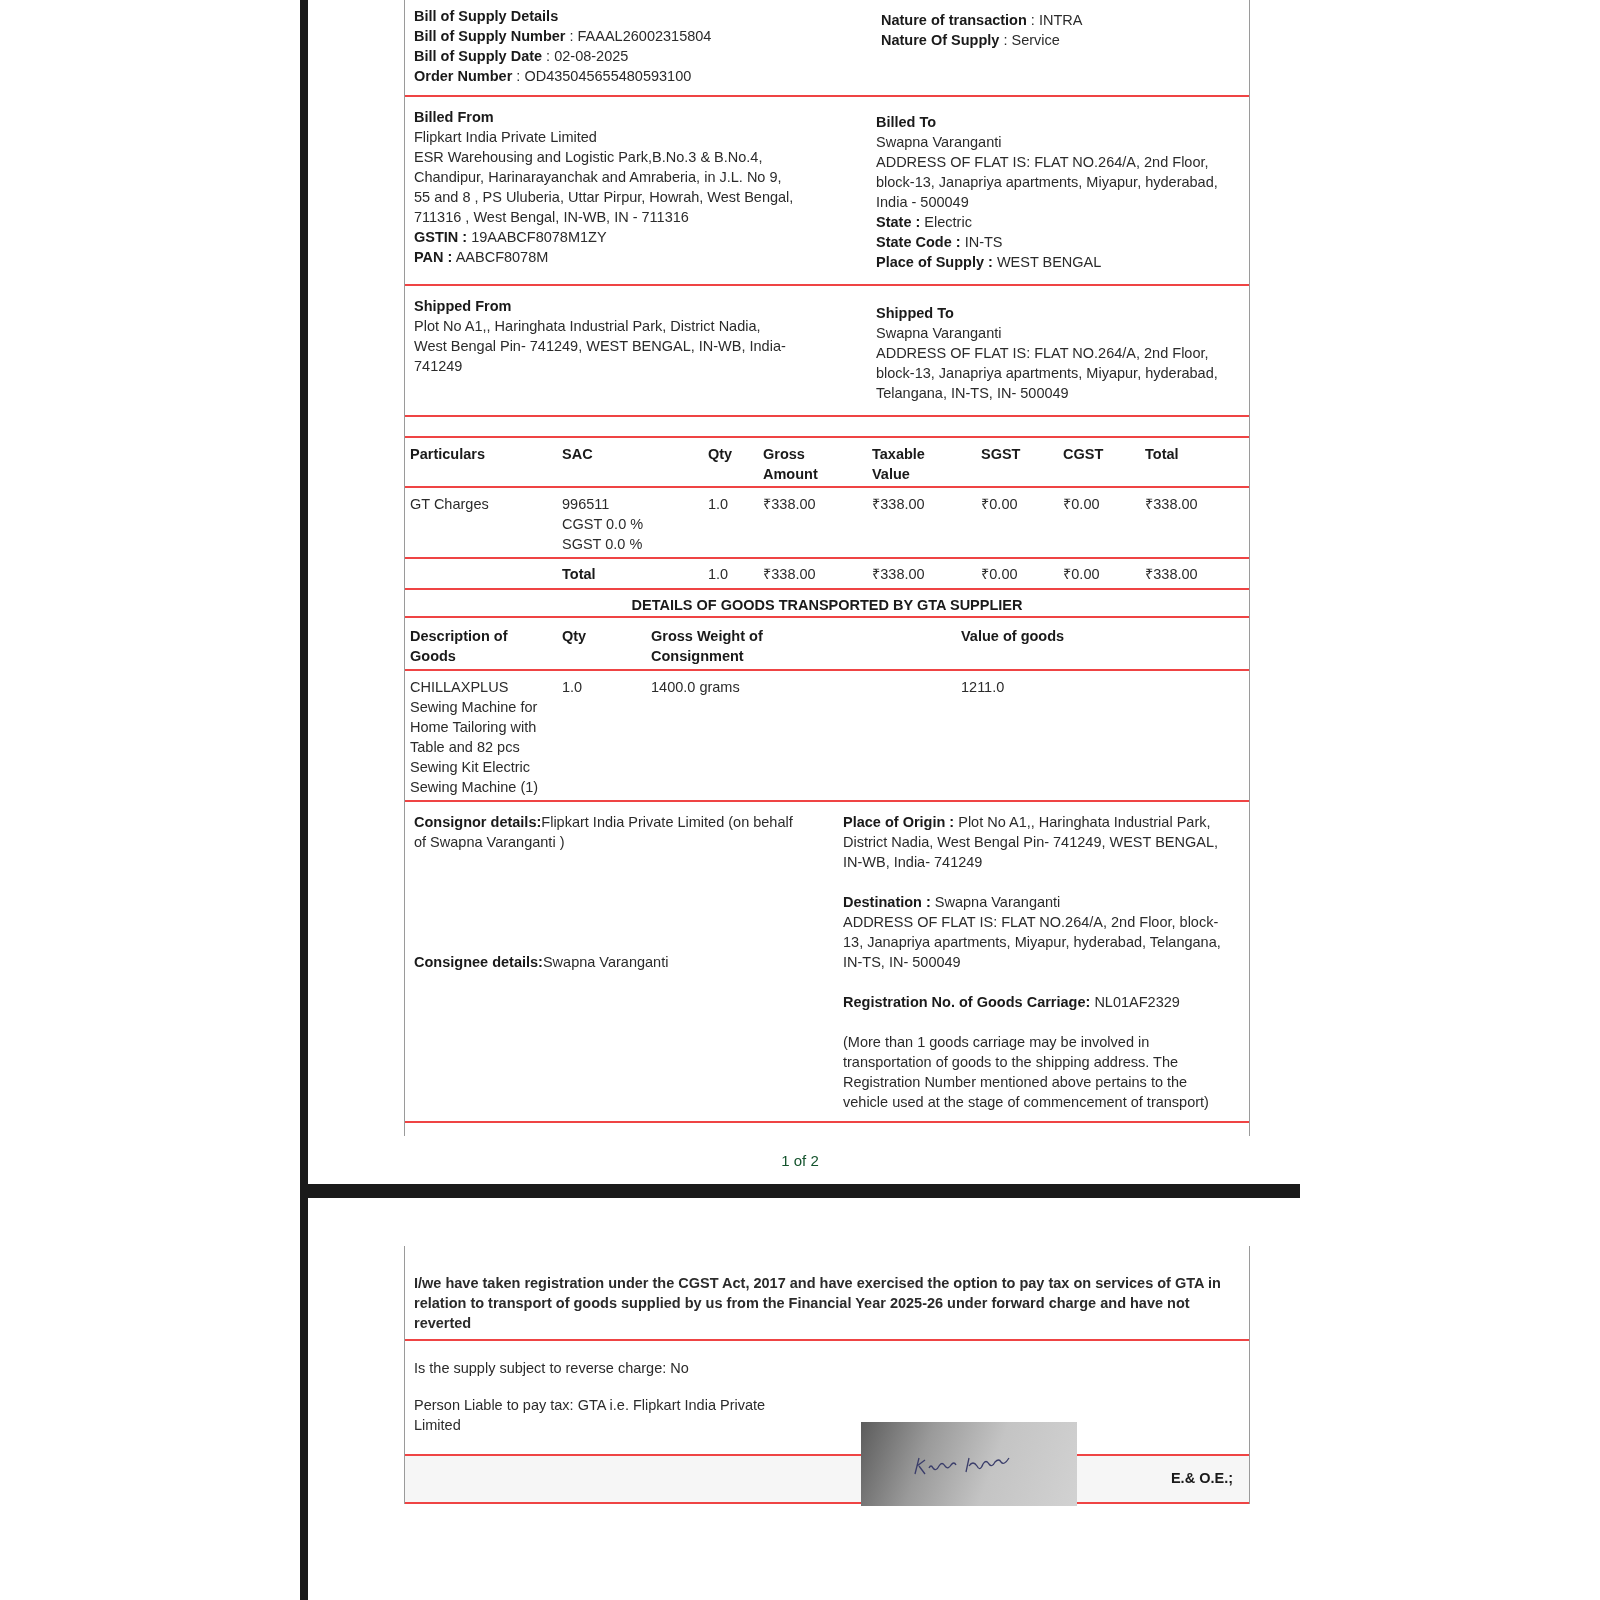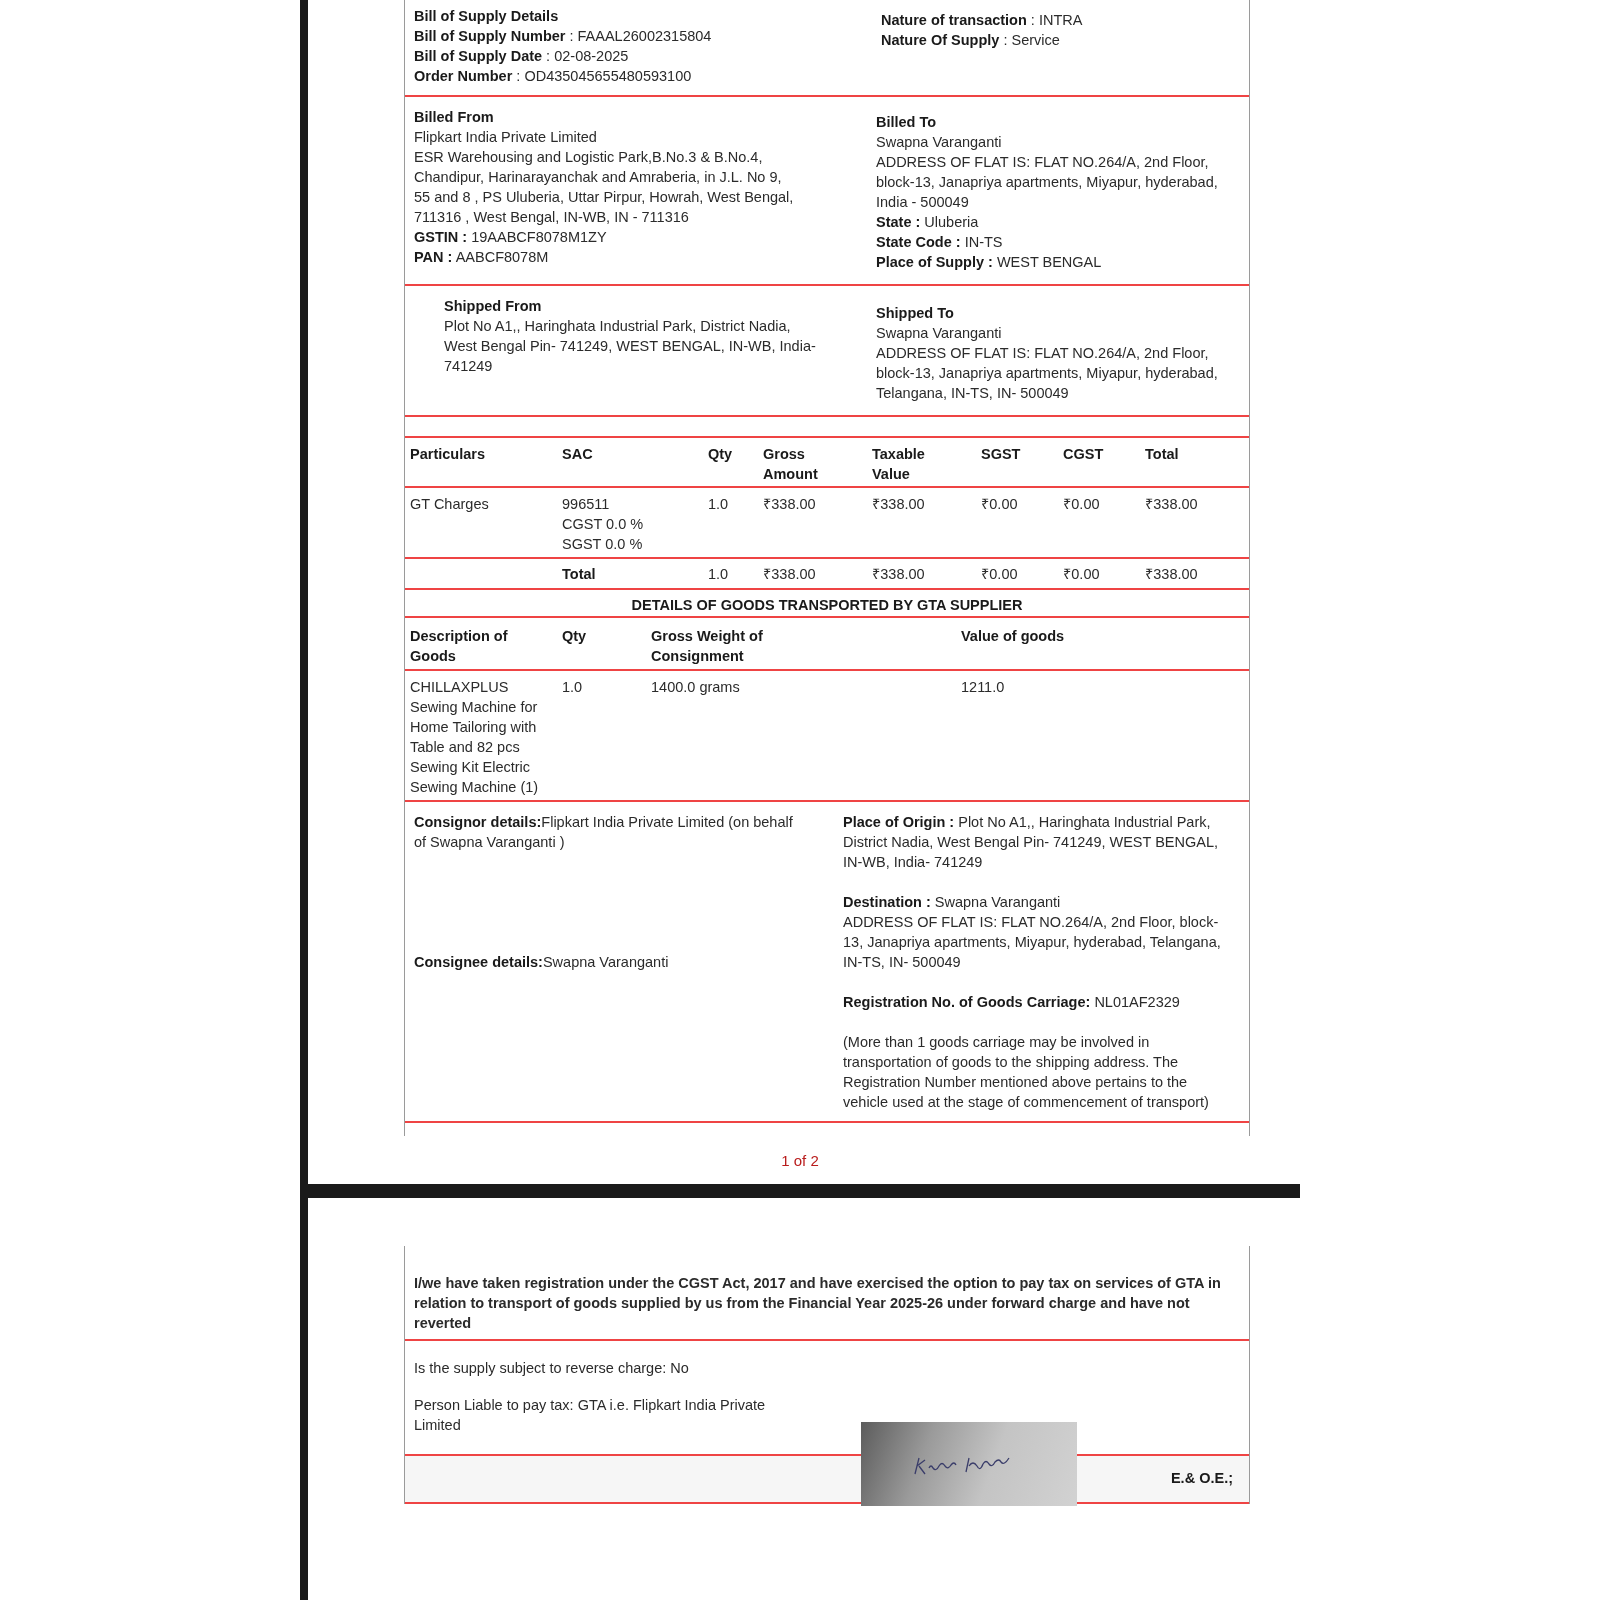--- a/index.html
+++ b/index.html
@@ -8,21 +8,21 @@
     font-family:"Liberation Sans", sans-serif; color:#2b2b2b; font-size:14.5px;
   }
   .b { font-weight:bold; color:#1a1a1a; }
   .vbar { position:absolute; left:300px; top:0; width:8px; height:1600px; background:#1a1a1a; }
   .hbar { position:absolute; left:300px; top:1184px; width:1000px; height:14px; background:#1a1a1a; }
   .page { position:absolute; left:404px; width:846px; border-left:1px solid #9a9a9a; border-right:1px solid #9a9a9a; box-sizing:border-box; }
   .p1 { top:0; height:1136px; }
   .sec { position:absolute; left:0; right:0; border-bottom:2px solid #ef4444; box-sizing:border-box; }
   .col { position:absolute; line-height:20px; }
   .cell { position:absolute; line-height:20px; }
-  .footer-page { position:absolute; left:0; width:1600px; top:1152px; text-align:center; font-size:15px; color:#b91c1c; }
+  .footer-page { position:absolute; left:0; width:1600px; top:1152px; text-align:center; font-size:15px; color:#14532d; }
   .p2 { top:1246px; height:258px; }
   .sig {
     position:absolute; left:456px; top:96px; width:216px; height:84px;
     background:linear-gradient(110deg,#5c5c5c 0%,#9a9a9a 30%,#c4c4c4 60%,#d2d2d2 100%);
   }
   .sig svg { position:absolute; left:50px; top:28px; }
   .eoe { position:absolute; right:16px; top:225px; font-weight:bold; color:#1a1a1a; }
   .sec.gray { background:#f6f6f6; }
 </style>
 </head>
@@ -55,28 +55,28 @@
       <div>711316 , West Bengal, IN-WB, IN - 711316</div>
       <div><span class="b">GSTIN :</span> <span>19AABCF8078M1ZY</span></div>
       <div><span class="b">PAN :</span> <span>AABCF8078M</span></div>
     </div>
     <div class="col" style="left:471px;top:15px;">
       <div class="b">Billed To</div>
       <div>Swapna Varanganti</div>
       <div>ADDRESS OF FLAT IS: FLAT NO.264/A, 2nd Floor,</div>
       <div>block-13, Janapriya apartments, Miyapur, hyderabad,</div>
       <div>India - 500049</div>
-      <div><span class="b">State :</span> <span>Uluberia</span></div>
+      <div><span class="b">State :</span> <span>Electric</span></div>
       <div><span class="b">State Code :</span> <span>IN-TS</span></div>
       <div><span class="b">Place of Supply :</span> <span>WEST BENGAL</span></div>
     </div>
   </div>
 
   <div class="sec" style="top:286px;height:131px;">
-    <div class="col" style="left:9px;top:10px;margin-left:30px;">
+    <div class="col" style="left:9px;top:10px;">
       <div class="b">Shipped From</div>
       <div>Plot No A1,, Haringhata Industrial Park, District Nadia,</div>
       <div>West Bengal Pin- 741249, WEST BENGAL, IN-WB, India-</div>
       <div>741249</div>
     </div>
     <div class="col" style="left:471px;top:17px;">
       <div class="b">Shipped To</div>
       <div>Swapna Varanganti</div>
       <div>ADDRESS OF FLAT IS: FLAT NO.264/A, 2nd Floor,</div>
       <div>block-13, Janapriya apartments, Miyapur, hyderabad,</div>

